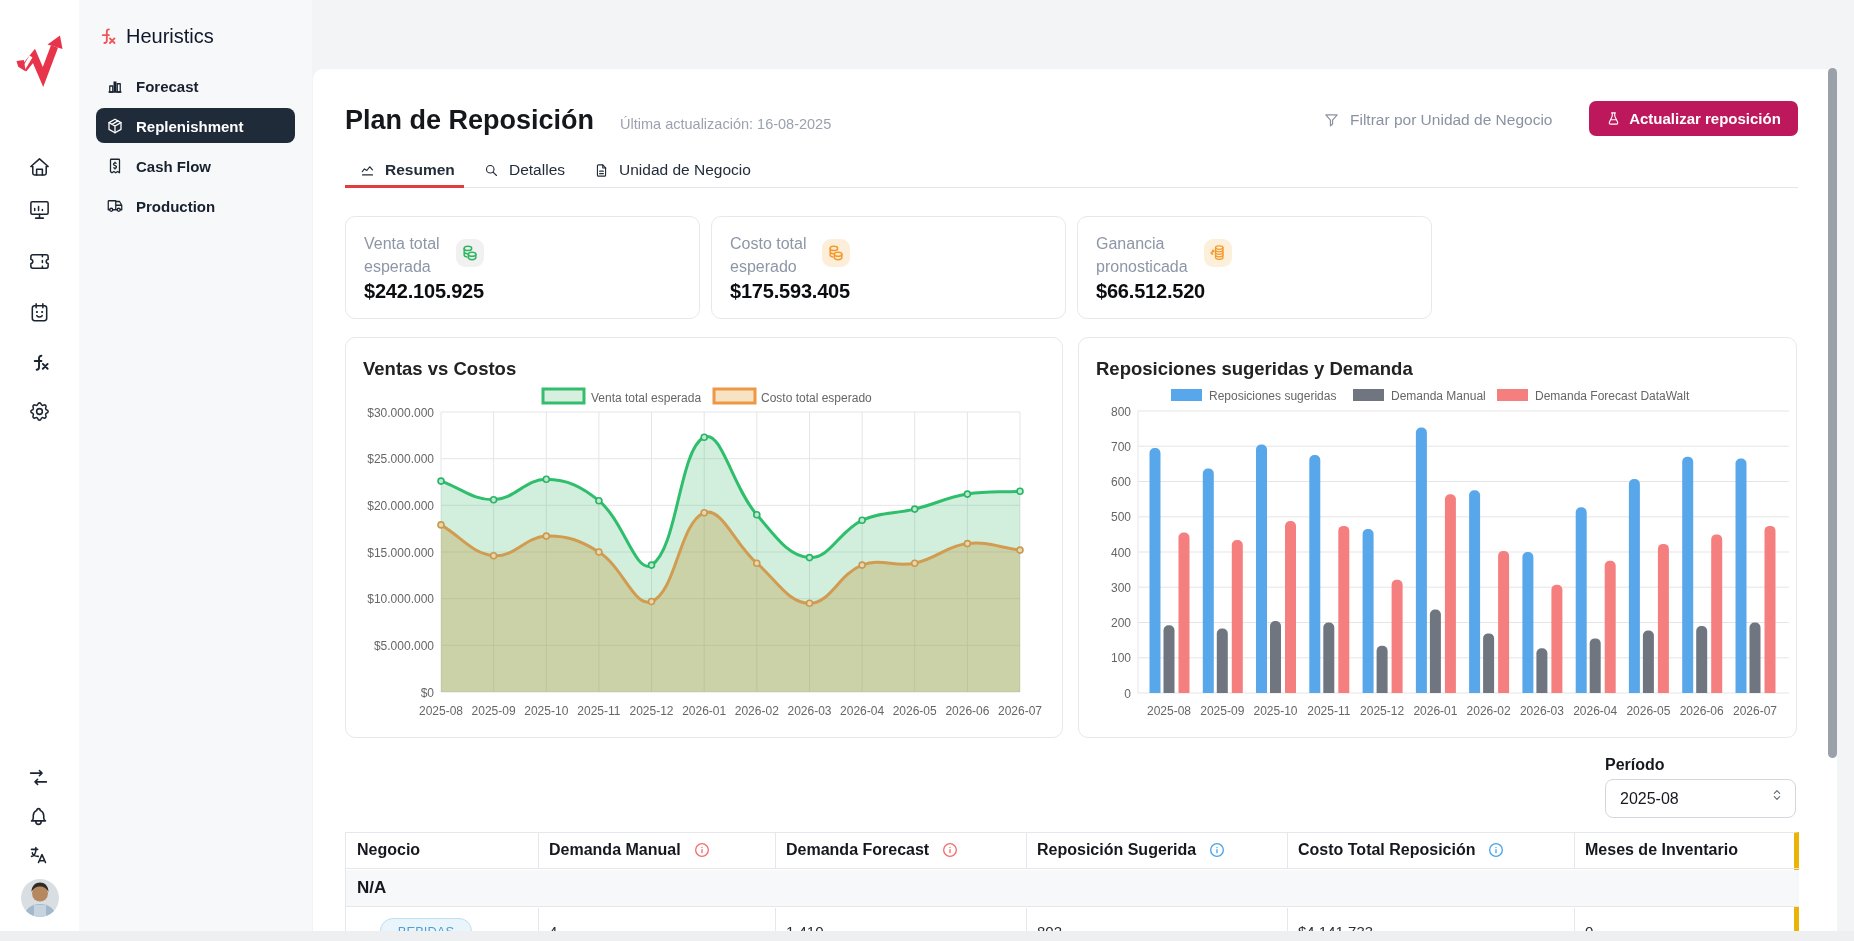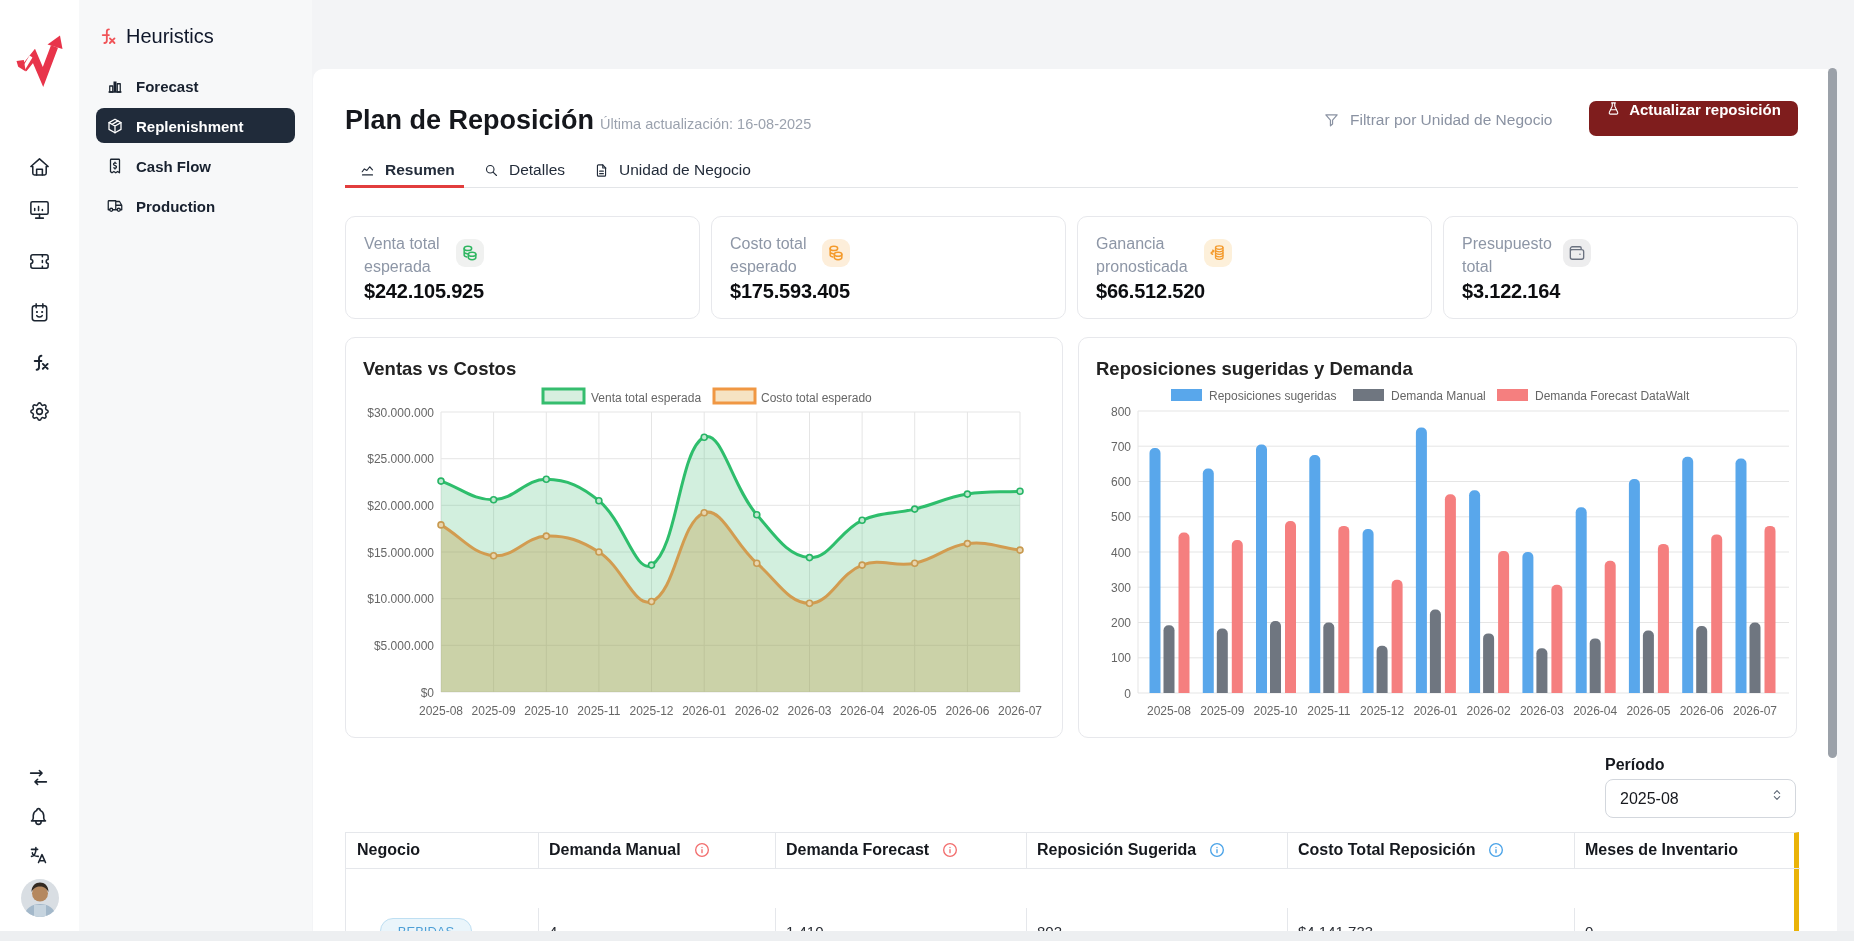--- a/index.html
+++ b/index.html
@@ -116,31 +116,31 @@
   <div class="mrow" style="top:197px">
       <svg width="18" height="18" viewBox="0 0 24 24" fill="none" stroke="#1b2430" stroke-width="1.7" stroke-linecap="round" stroke-linejoin="round">
         <circle cx="7" cy="17" r="2"></circle>
         <circle cx="17" cy="17" r="2"></circle>
         <path d="M5 17H3V6a1 1 0 0 1 1-1h9v12m-4 0h6m4 0h2v-6h-8m0-5h5l3 5"></path>
       </svg>
       <span>Production</span>
     </div>
 </div>
 <div id="card">
-  <div class="abs" style="left:32px;top:36px;display:flex;align-items:baseline;gap:6px">
+  <div class="abs" style="left:32px;top:36px;display:flex;align-items:baseline;gap:26px">
     <span style="font-size:27px;font-weight:700;color:#15171c">Plan de Reposición</span>
     <span style="font-size:14.5px;color:#9ba2ae">Última actualización: 16-08-2025</span>
   </div>
   <div class="abs" style="left:1010px;top:42px;display:flex;align-items:center;gap:10px;color:#8a92a2">
     <svg width="17" height="17" viewBox="0 0 24 24" fill="none" stroke="#8a92a2" stroke-width="1.7" stroke-linecap="round" stroke-linejoin="round">
         <path d="M4 4h16l-6.5 7.5v5.5l-3 2.5v-8z"></path>
       </svg>
     <span style="font-size:15.5px;font-weight:400">Filtrar por Unidad de Negocio</span>
   </div>
-  <div class="abs" style="left:1276px;top:32px;width:209px;height:35px;background:#7f1d1d;border-radius:7px;display:flex;justify-content:center;gap:8px">
+  <div class="abs" style="left:1276px;top:32px;width:209px;height:35px;background:#be185d;border-radius:7px;display:flex;align-items:center;justify-content:center;gap:8px">
     <svg width="15" height="15" viewBox="0 0 24 24" fill="none" stroke="#fff" stroke-width="1.8" stroke-linecap="round" stroke-linejoin="round">
         <path d="M9 3h6M10 3v5.2L5.4 18a2 2 0 0 0 1.8 3h9.6a2 2 0 0 0 1.8-3L14 8.2V3"></path>
         <path d="M7.5 14h9"></path>
       </svg>
     <span style="font-size:15px;font-weight:700;color:#fff">Actualizar reposición</span>
   </div>
   <div class="abs" style="left:32px;top:118px;width:1453px;height:1px;background:#e3e5e8"></div>
   <div class="abs" style="left:32px;top:116px;width:119px;height:3px;background:#e23d3d"></div>
   <div class="abs" style="left:47px;top:92px;display:flex;align-items:center;gap:10px;color:#232c3a">
     <svg width="15" height="15" viewBox="0 0 24 24" fill="none" stroke="#232c3a" stroke-width="1.8" stroke-linecap="round" stroke-linejoin="round">
@@ -195,30 +195,20 @@
         <svg width="20" height="20" viewBox="0 0 24 24" fill="none" stroke="#f49a2b" stroke-width="1.5" stroke-linecap="round" stroke-linejoin="round">
           <ellipse cx="13.5" cy="5.5" rx="4.5" ry="2"></ellipse>
           <path d="M9 5.5v3c0 1.1 2 2 4.5 2s4.5-.9 4.5-2v-3"></path>
           <path d="M9 8.5v3c0 1.1 2 2 4.5 2s4.5-.9 4.5-2v-3"></path>
           <path d="M9 11.5v3c0 1.1 2 2 4.5 2s4.5-.9 4.5-2v-3"></path>
           <path d="M9 14.5v3c0 1.1 2 2 4.5 2s4.5-.9 4.5-2v-3"></path>
           <path d="M5.5 10v.5M5.5 13.2c-1 0-1.8-.5-1.8-1.2s.7-1.2 1.7-1.2c1.1 0 1.8-.5 1.8-1.2S6.5 8.5 5.5 8.5M5.5 13.2v.5" stroke-width="1.6"></path>
         </svg>
       </div>
     <div class="statval">$66.512.520</div>
-  </div>
-  <div class="statcard" style="left:1130px">
-    <div class="statlab">Presupuesto total</div>
-    <div class="staticon" style="background:#ededee;left:119px">
-        <svg width="20" height="20" viewBox="0 0 24 24" fill="none" stroke="#6b7280" stroke-width="1.6" stroke-linecap="round" stroke-linejoin="round">
-          <path d="M17 8V6a1.5 1.5 0 0 0-1.5-1.5h-9A2.5 2.5 0 0 0 4 7v10a2.5 2.5 0 0 0 2.5 2.5h11A2.5 2.5 0 0 0 20 17V10.5A2.5 2.5 0 0 0 17.5 8H6.5A2.4 2.4 0 0 1 4 7"></path>
-          <path d="M15.5 13.5h.1"></path>
-        </svg>
-      </div>
-    <div class="statval">$3.122.164</div>
   </div>
 
   <div class="chartcard" style="left:32px;width:718px">
       <svg width="718" height="401" viewBox="0 0 718 401" style="position:absolute;left:0;top:0">
         <text x="17" y="37" font-family="Liberation Sans, sans-serif" font-size="18.5" font-weight="bold" fill="#222">Ventas vs Costos</text>
         <rect x="197" y="51" width="41" height="14" fill="#d7efdf" stroke="#35bd6e" stroke-width="3"></rect>
         <text x="245" y="64" font-family="Liberation Sans, sans-serif" font-size="12" fill="#666">Venta total esperada</text>
         <rect x="368" y="51" width="41" height="14" fill="#f6e3c3" stroke="#f09743" stroke-width="3"></rect>
         <text x="415" y="64" font-family="Liberation Sans, sans-serif" font-size="12" fill="#666">Costo total esperado</text>
         <g stroke="#e5e5e5" stroke-width="1">
@@ -399,20 +389,23 @@
         </svg></div>
     <div class="cell th" style="left:691px;top:8px">Reposición Sugerida <svg width="16" height="16" viewBox="0 0 24 24" fill="none" stroke="#4aa3e8" stroke-width="2" stroke-linecap="round" stroke-linejoin="round">
           <circle cx="12" cy="12" r="9.5"></circle>
           <path d="M12 8.2v.1M12 11.5V16"></path>
         </svg></div>
     <div class="cell th" style="left:952px;top:8px">Costo Total Reposición <svg width="16" height="16" viewBox="0 0 24 24" fill="none" stroke="#4aa3e8" stroke-width="2" stroke-linecap="round" stroke-linejoin="round">
           <circle cx="12" cy="12" r="9.5"></circle>
           <path d="M12 8.2v.1M12 11.5V16"></path>
         </svg></div>
     <div class="cell th" style="left:1239px;top:8px">Meses de Inventario</div>
+    <div class="abs" style="left:0;top:37px;width:1453px;height:37px;background:#f7f8fa;border-bottom:1px solid #e5e7eb">
+      <span style="position:absolute;left:11px;top:8px;font-size:17px;font-weight:700;color:#15181e">N/A</span>
+    </div>
     <div class="abs" style="left:192px;top:75px;width:1px;height:34px;background:#e5e7eb"></div>
     <div class="abs" style="left:429px;top:75px;width:1px;height:34px;background:#e5e7eb"></div>
     <div class="abs" style="left:680px;top:75px;width:1px;height:34px;background:#e5e7eb"></div>
     <div class="abs" style="left:941px;top:75px;width:1px;height:34px;background:#e5e7eb"></div>
     <div class="abs" style="left:1228px;top:75px;width:1px;height:34px;background:#e5e7eb"></div>
     <div class="abs" style="left:34px;top:85px;width:92px;height:26px;background:#eaf5fb;border:1px solid #bedff2;border-radius:13px;display:flex;align-items:center;justify-content:center;font-size:13px;color:#4d9fd6">BEBIDAS</div>
     <div class="abs" style="left:203px;top:90px;font-size:15px;color:#2a2e35">4</div>
     <div class="abs" style="left:440px;top:90px;font-size:15px;color:#2a2e35">1.410</div>
     <div class="abs" style="left:691px;top:90px;font-size:15px;color:#2a2e35">802</div>
     <div class="abs" style="left:952px;top:90px;font-size:15px;color:#2a2e35">$4.141.733</div>

